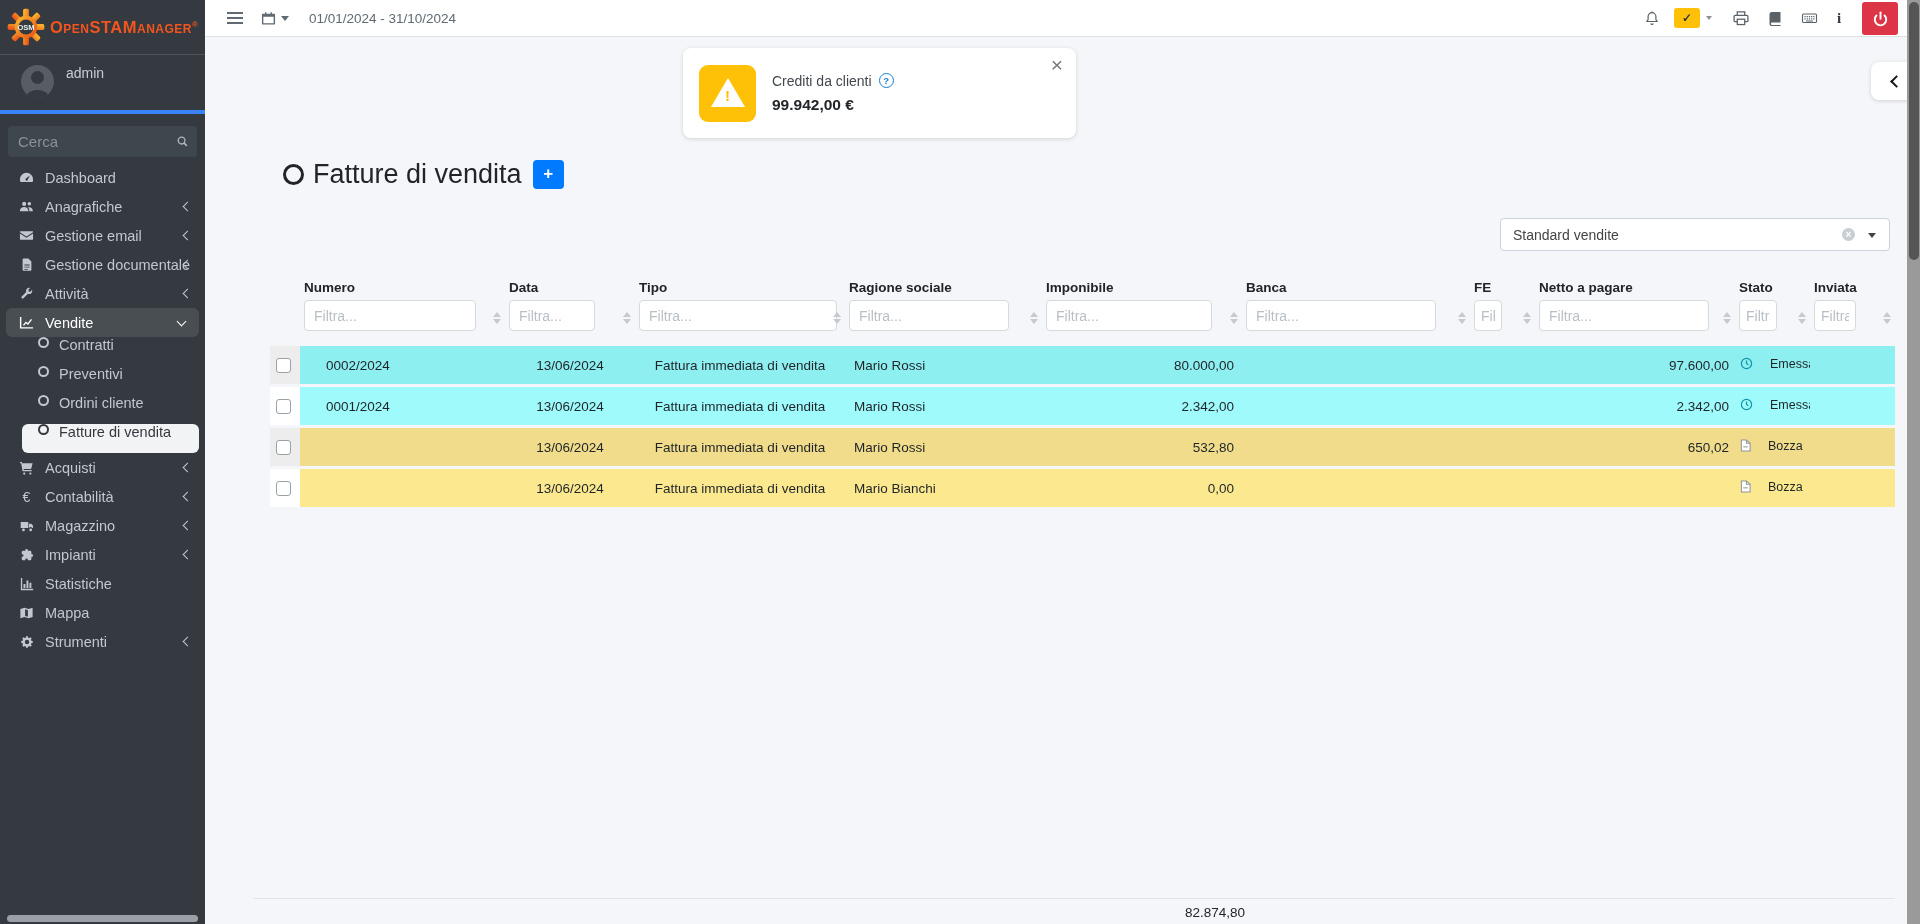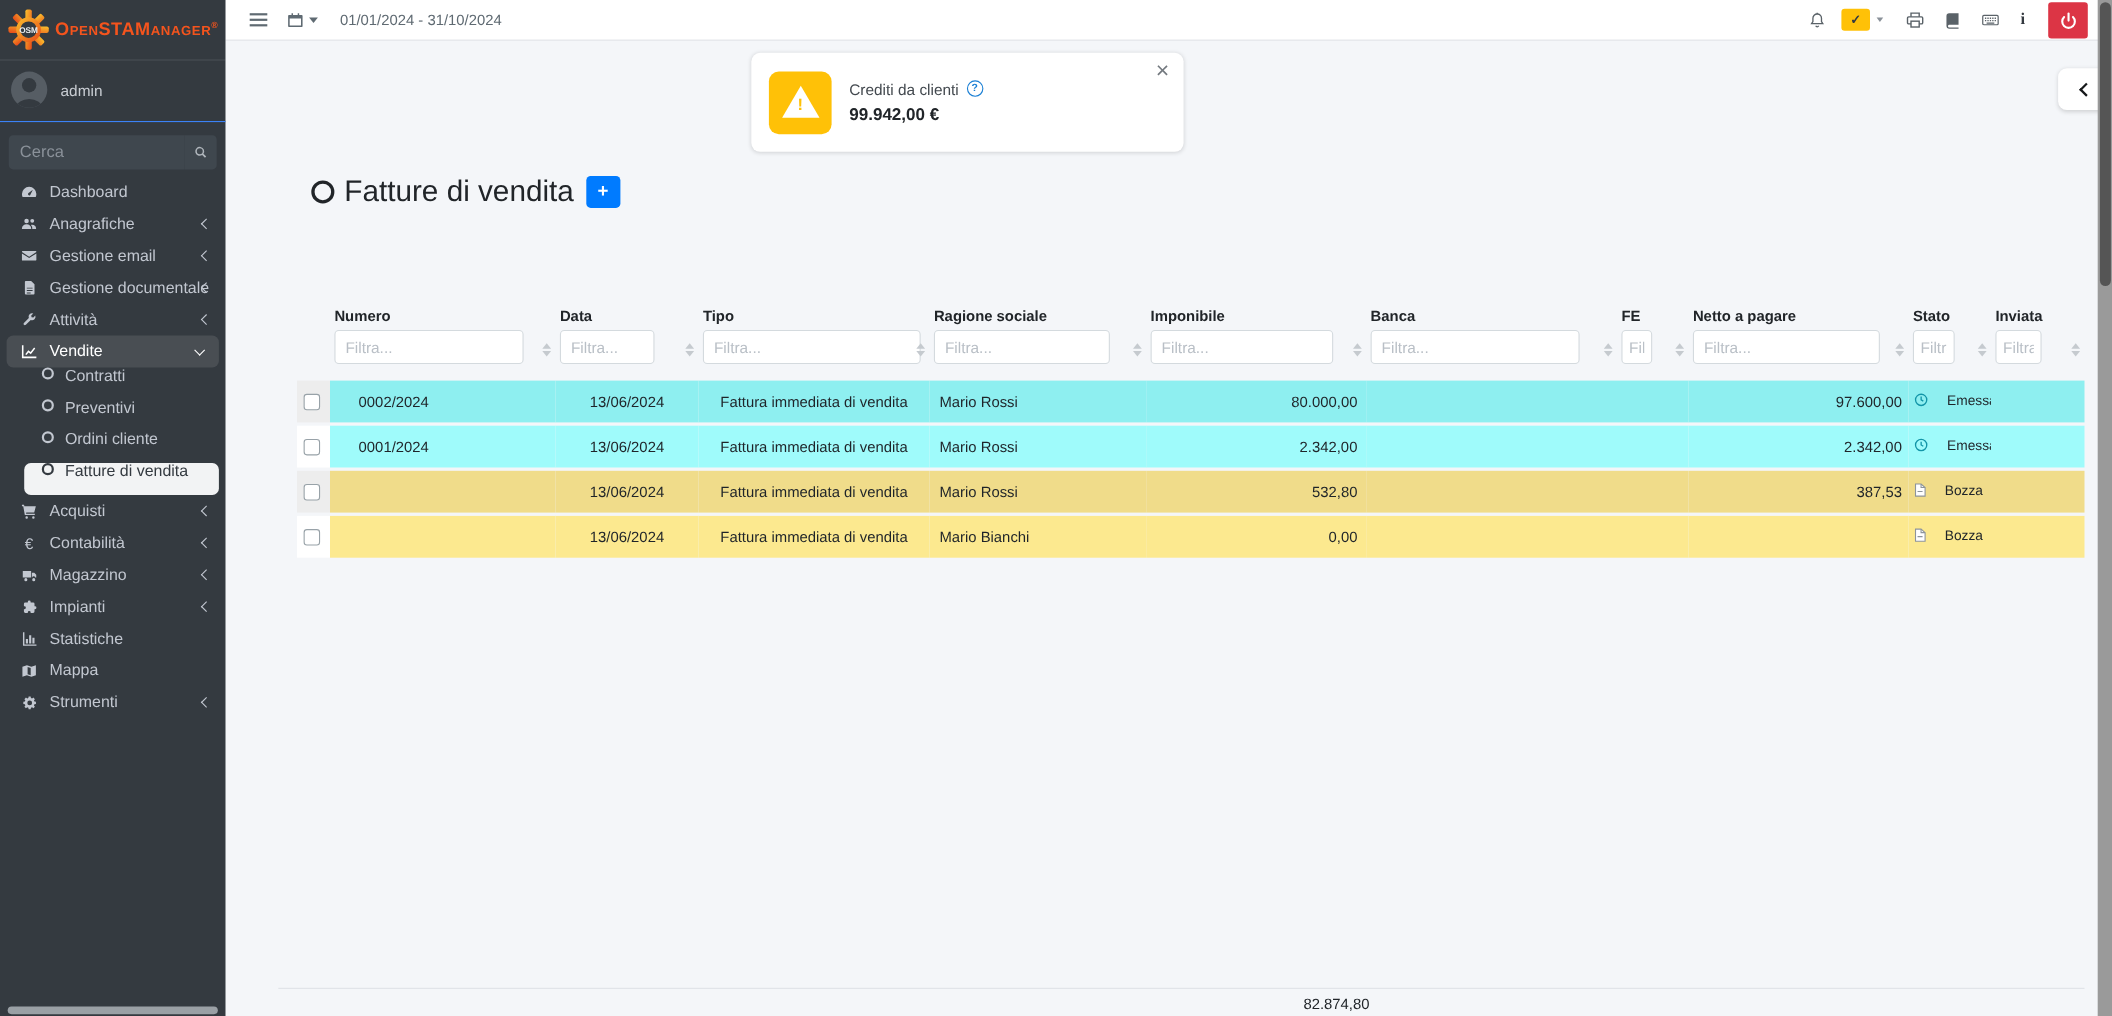--- a/index.html
+++ b/index.html
@@ -8,22 +8,22 @@
   .page { position:relative; width:1920px; height:696px; }
 
   
   .sidebar { position:absolute; left:0; top:0; width:205px; height:924px;
     background:#343a40; z-index:5; }
   .logo-bar { height:55px; display:flex; align-items:center; padding-left:6px;
     border-bottom:1px solid rgba(255,255,255,.12); }
   .logo-text { color:#f4541d; font-weight:bold; font-size:16.5px;
     font-variant:small-caps; letter-spacing:.5px; margin-left:4px; white-space:nowrap; }
   .logo-reg { color:#f4541d; font-size:8px; vertical-align:super; font-variant:normal; }
-  .user-panel { display:flex; align-items:center; padding:10px 8px 12px 10px;
-    border-bottom:1px solid #3b82f6; }
+  .user-panel { display:flex; align-items:flex-start; padding:10px 8px 12px 21px;
+    border-bottom:4px solid #3b82f6; }
   .avatar { width:33px; height:33px; border-radius:50%; background:#565d64;
     position:relative; overflow:hidden; flex:0 0 auto; }
   .avatar::before { content:""; position:absolute; left:50%; top:6px; width:13px; height:13px;
     margin-left:-6.5px; border-radius:50%; background:#343a40; }
   .avatar::after { content:""; position:absolute; left:50%; bottom:-8px; width:23px; height:16px;
     margin-left:-11.5px; border-radius:50%; background:#343a40; }
   .user-name { color:#c9cdd3; font-size:14px; margin-left:12px; }
   .search-wrap { display:flex; margin:12px 8px 6px 8px; height:31px; }
   .search-input { flex:1; background:#3f474e; border:none; border-radius:4px 0 0 4px;
     color:#c2c7d0; font-size:15px; padding:0 10px; outline:none; min-width:0;
@@ -432,20 +432,25 @@
     <button class="collapse-btn">
       <i></i>
     </button>
 
     <div class="title-row">
       <i class="title-circle"></i>
       <h1 class="page-title">Fatture di vendita</h1>
       <button class="add-btn">+</button>
     </div>
 
+    <div class="mod-select">
+      <span class="mod-select-text">Standard vendite</span>
+      <span class="clear-ic"></span>
+      <i class="caret sel-caret"></i>
+    </div>
 
     <div class="table-wrap">
       <table class="grid">
         <colgroup>
           <col style="width:30px">
             <col style="width:205px">
             <col style="width:130px">
           <col style="width:210px">
             <col style="width:197px">
             <col style="width:200px">
@@ -588,21 +593,21 @@
           <tr class="r-yel-a strip-a">
             <td class="cbcell">
               <input type="checkbox" class="cb" style=""></td>
             <td></td>
             <td>13/06/2024</td>
             <td>Fattura immediata di vendita</td>
             <td>Mario Rossi</td>
             <td>532,80</td>
             <td></td>
             <td></td>
-            <td>387,53</td>
+            <td>650,02</td>
             <td class="stato"><span class="st-wrap">
               <span style="display:inline-flex">
                 <svg width="11" height="13" viewBox="0 0 12 14" fill="#fff" stroke="#8d949b" stroke-width="1.1">
                   <path d="M1.5 1h5.5L11 4.5V13H1.5z"></path>
                       <path d="M7 1v3.5h4" fill="none"></path>
                   <path d="M3.5 8.5h5" fill="none"></path>
                     </svg>
                   </span>
               <span>Bozza</span>
                 </span></td>

